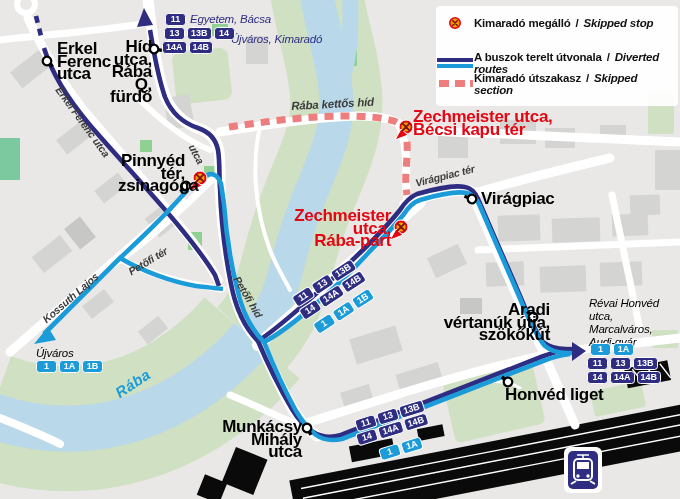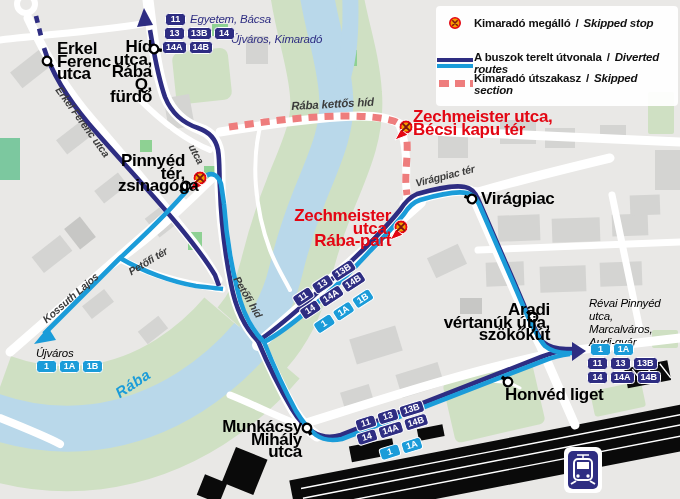--- a/index.html
+++ b/index.html
@@ -251,21 +251,21 @@
   </div>
   <div class="slbl ra" style="left:218px;top:421px;width:84px;">
     <div>Munkácsy Mihály</div>
       <div>utca</div>
   </div>
 
   <div class="dest navy" style="left:190px;top:13px;">Egyetem, Bácsa</div>
   <div class="dest navy" style="left:231px;top:33px;">Újváros, Kimaradó</div>
   <div class="dest" style="left:36px;top:347px;">Újváros</div>
   <div class="dest" style="left:589px;top:297px;">
-    <div>Révai Pinnyéd utca,</div>
+    <div>Révai Honvéd utca,</div>
       <div>Marcalváros,</div>
       <div>Audi-gyár</div>
   </div>
 
   <div class="street" style="left:63px;top:84px;transform:rotate(54deg);">Erkel Ferenc utca</div>
   <div class="street" style="left:197px;top:142px;transform:rotate(62deg);">utca</div>
   <div class="street" style="left:40px;top:316px;transform:rotate(-41deg);">Kossuth Lajos</div>
   <div class="street" style="left:126px;top:267px;transform:rotate(-31deg);">Petőfi tér</div>
   <div class="street" style="left:242px;top:274px;transform:rotate(60deg);">Petőfi híd</div>
   <div class="street big" style="left:291px;top:100px;transform:rotate(-3deg);">Rába kettős híd</div>

